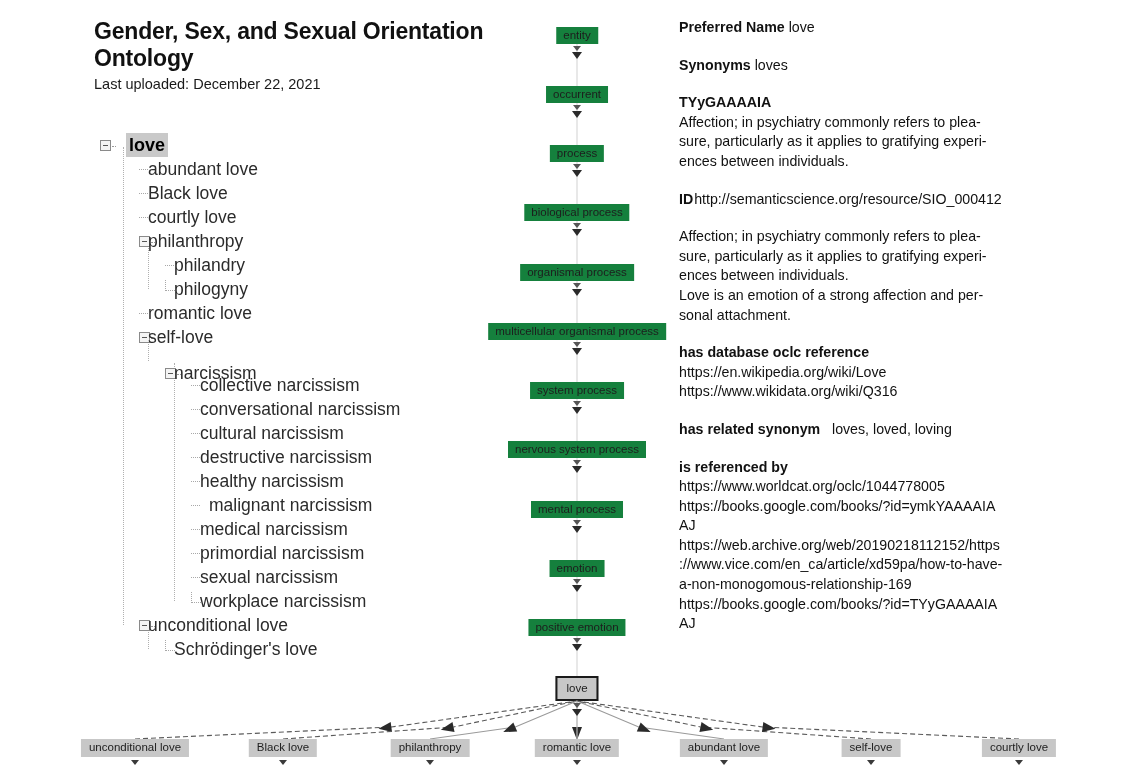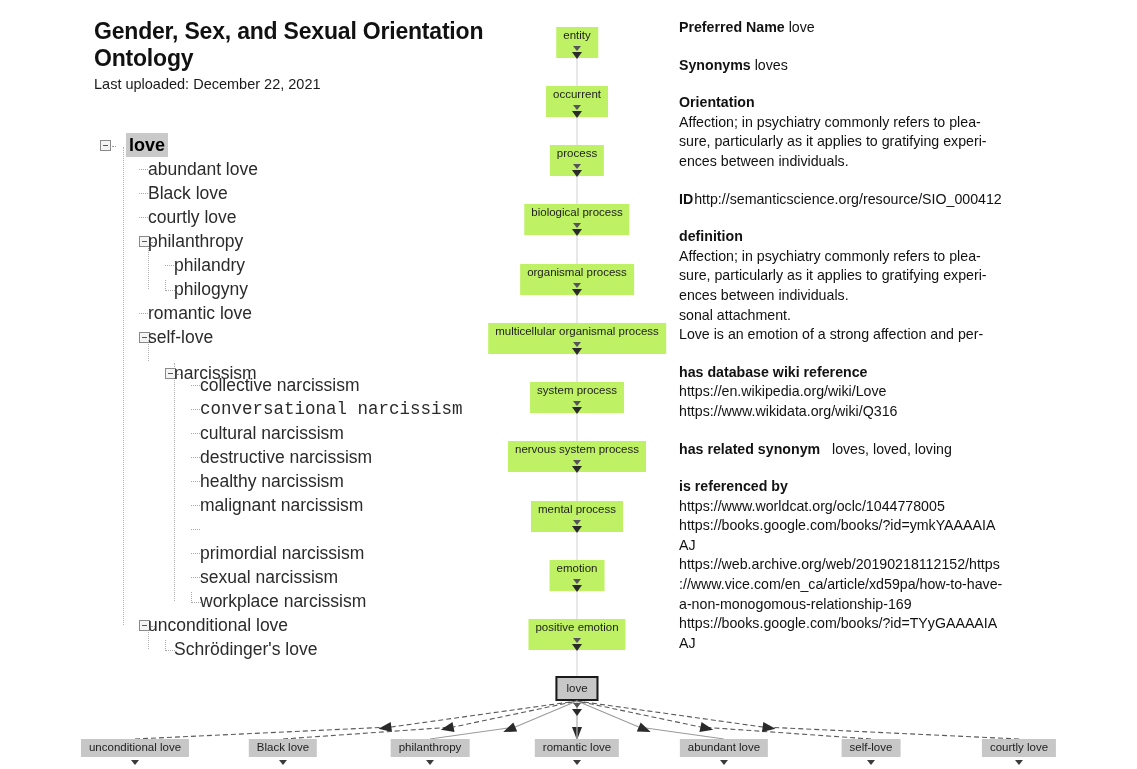--- a/index.html
+++ b/index.html
@@ -44,22 +44,22 @@
   
   .vline{position:absolute;border-left:1px dotted #b0b0b0;}
   
   .tick{position:absolute;width:9px;height:0;border-top:1px dotted #a8a8a8;top:12px;}
   .tickL{position:absolute;width:9px;top:3px;height:10px;
          border-left:1px dotted #a8a8a8;border-bottom:1px dotted #a8a8a8;}
 
   
   #chain{position:absolute;left:0;top:0;width:1137px;height:769px;pointer-events:none;}
   .cbox{
-    position:absolute;background:#bef264;color:#1d1d1d;
-    font-size:11.5px;line-height:16px;height:31px;
+    position:absolute;background:#15803d;color:#1d1d1d;
+    font-size:11.5px;line-height:16px;height:17px;
     text-align:center;white-space:nowrap;
     padding:0 7px;box-sizing:border-box;
     transform:translateX(-50%);
   }
   .cbox.root{
     background:#c7c7c7;border:2px solid #1a1a1a;height:25px;line-height:21px;
     font-size:11.5px;padding:0 9px;
   }
   .cstem{position:absolute;width:1px;background:#d2d2d2;transform:translateX(-50%);}
   .carrow{
@@ -151,42 +151,43 @@
         <span class="lbl" style="left: 48px;">self-love</span>
       </div>
       <div class="trow" style="top: 228px; position: absolute; left: 0px; width: 420px;">
         <span class="exp" style="left: 65px;"></span>
         <span class="lbl" style="left: 74px;">narcissism</span>
       </div>
       <div class="trow" style="top: 240px; position: absolute; left: 0px; width: 420px;">
         <span class="tick" style="left: 91px;"></span>
         <span class="lbl" style="left: 100px;">collective narcissism</span>
       </div>
-      <div class="trow" style="top: 264px; position: absolute; left: 0px; width: 420px; font-family: Liberation Mono, monospace;">
+      <div class="trow" style="top: 264px; position: absolute; left: 0px; width: 420px;">
         <span class="tick" style="left: 91px;"></span>
         <span class="lbl" style="left: 100px;">conversational narcissism</span>
       </div>
       <div class="trow" style="top: 288px; position: absolute; left: 0px; width: 420px;">
         <span class="tick" style="left: 91px;"></span>
         <span class="lbl" style="left: 100px;">cultural narcissism</span>
       </div>
       <div class="trow" style="top: 312px; position: absolute; left: 0px; width: 420px;">
         <span class="tick" style="left: 91px;"></span>
         <span class="lbl" style="left: 100px;">destructive narcissism</span>
       </div>
       <div class="trow" style="top: 336px; position: absolute; left: 0px; width: 420px;">
         <span class="tick" style="left: 91px;"></span>
         <span class="lbl" style="left: 100px;">healthy narcissism</span>
       </div>
       <div class="trow" style="top: 360px; position: absolute; left: 0px; width: 420px;">
         <span class="tick" style="left: 91px;"></span>
-        <span class="lbl" style="left: 100px;">malignant narcissism</span>
+        <span class="lbl" style="left: 109px;">malignant narcissism</span>
       </div>
       <div class="trow" style="top: 384px; position: absolute; left: 0px; width: 420px;">
         <span class="tick" style="left: 91px;"></span>
+        <span class="lbl" style="left: 100px;">medical narcissism</span>
       </div>
       <div class="trow" style="top: 408px; position: absolute; left: 0px; width: 420px;">
         <span class="tick" style="left: 91px;"></span>
         <span class="lbl" style="left: 100px;">primordial narcissism</span>
       </div>
       <div class="trow" style="top: 432px; position: absolute; left: 0px; width: 420px;">
         <span class="tick" style="left: 91px;"></span>
         <span class="lbl" style="left: 100px;">sexual narcissism</span>
       </div>
       <div class="trow" style="top: 456px; position: absolute; left: 0px; width: 420px; text-decoration: underline;">
@@ -296,47 +297,46 @@
 
     <div class="p-gap"></div>
 
     <div class="p-row">
       <span class="inline-head">Synonyms</span>
       <span>loves</span>
     </div>
 
     <div class="p-gap"></div>
 
-    <div class="p-head">Orientation</div>
+    <div class="p-head">TYyGAAAAIA</div>
     <div class="p-body" id="definitions-lines">
         <div class="nowrapline">Affection; in psychiatry commonly refers to plea-</div>
         <div class="nowrapline">sure, particularly as it applies to gratifying experi-</div>
         <div class="nowrapline">ences between individuals.</div>
       </div>
 
     <div class="p-gap"></div>
 
     <div class="p-id">
       <span class="inline-head">ID</span><span>http://semanticscience.org/resource/SIO_000412</span>
     </div>
 
     <div class="p-gap"></div>
 
-    <div class="p-head">definition</div>
     <div class="p-body" id="definition-lines">
         <div class="nowrapline">Affection; in psychiatry commonly refers to plea-</div>
         <div class="nowrapline">sure, particularly as it applies to gratifying experi-</div>
         <div class="nowrapline">ences between individuals.</div>
+        <div class="nowrapline">Love is an emotion of a strong affection and per-</div>
         <div class="nowrapline">sonal attachment.</div>
-        <div class="nowrapline">Love is an emotion of a strong affection and per-</div>
-      </div>
-
-    <div class="p-gap"></div>
-
-    <div class="p-head">has database wiki reference</div>
+      </div>
+
+    <div class="p-gap"></div>
+
+    <div class="p-head">has database oclc reference</div>
     <div class="p-body" id="xref-lines">
         <div class="nowrapline">https://en.wikipedia.org/wiki/Love</div>
         <div class="nowrapline">https://www.wikidata.org/wiki/Q316</div>
       </div>
 
     <div class="p-gap"></div>
 
     <div class="p-row">
       <span class="inline-head">has related synonym</span>&nbsp;&nbsp;
       <span>loves, loved, loving</span>

